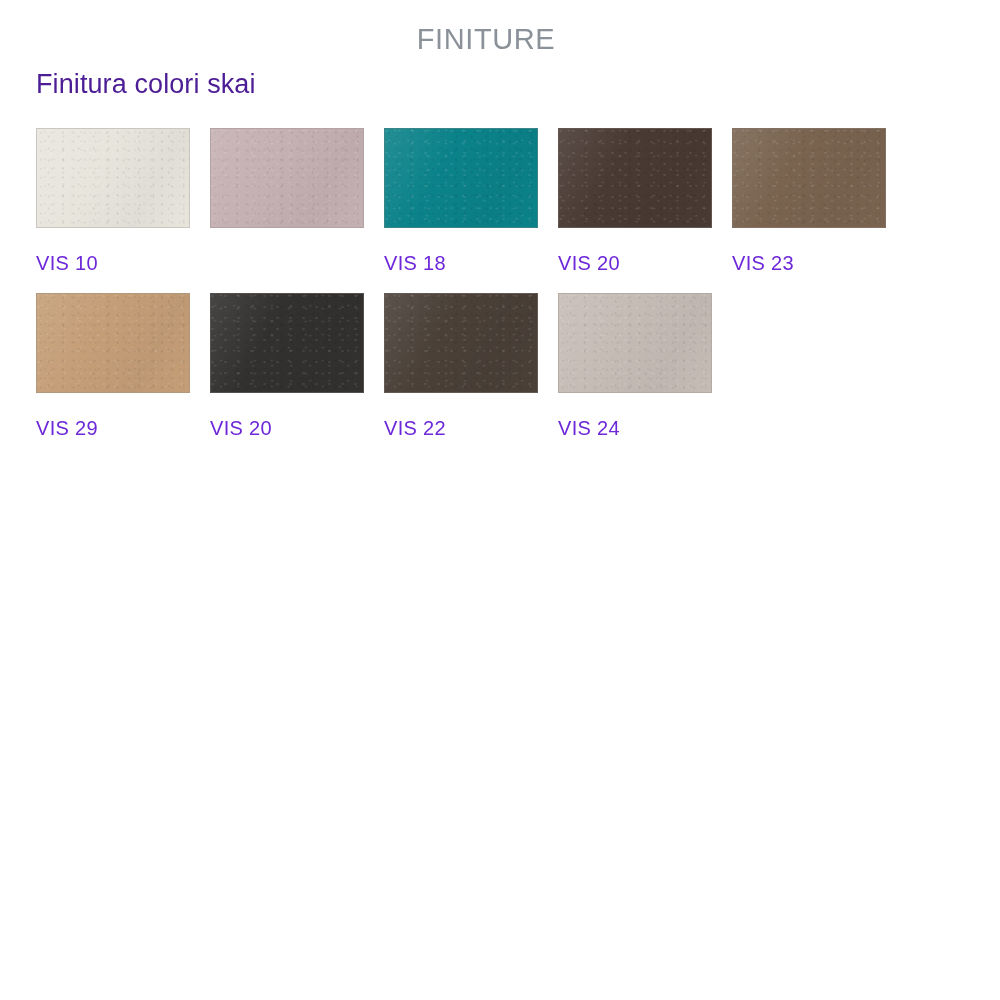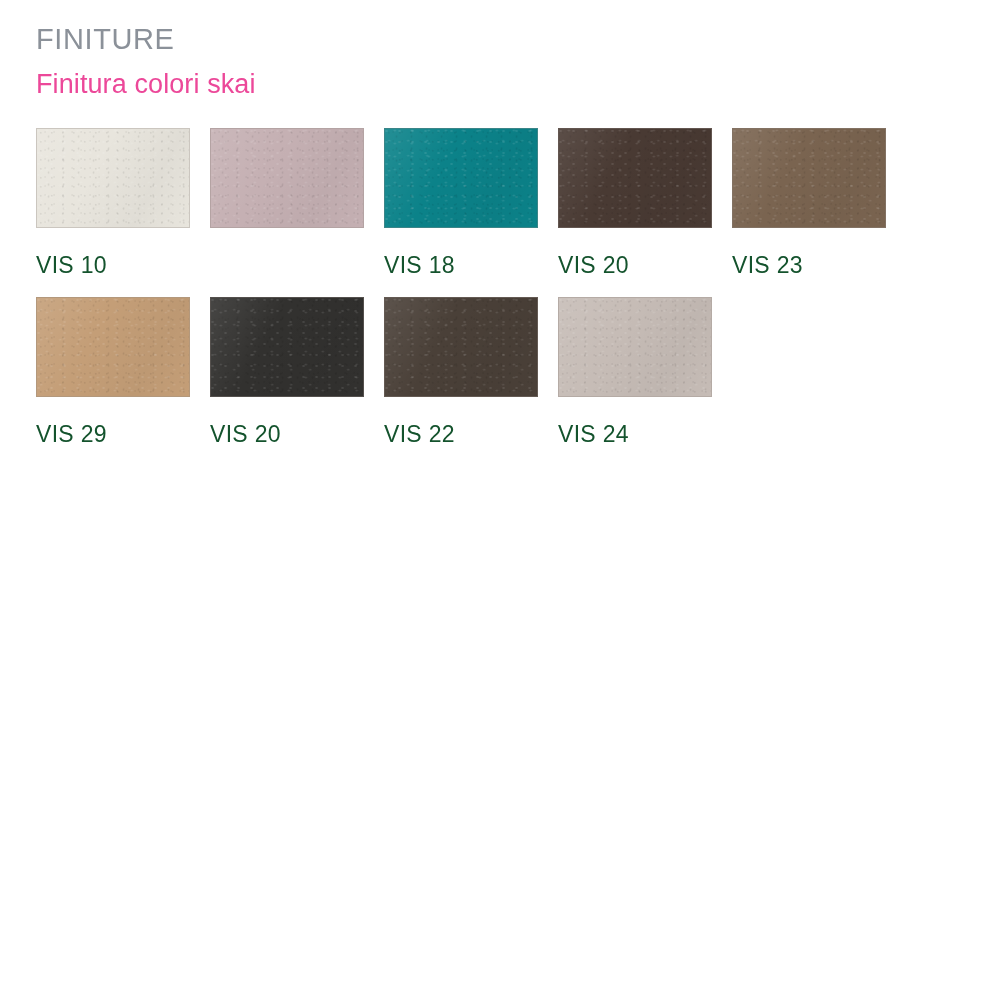--- a/index.html
+++ b/index.html
@@ -30,26 +30,27 @@
     width: 900px;
   }
   .title {
     font-size: 29px;
     font-weight: 300;
     letter-spacing: 0.6px;
     color: #8b9199;
     line-height: 1.18;
     margin: 0;
     white-space: nowrap;
+    text-align: center;
   }
   .subtitle {
     font-size: 27px;
     font-weight: 300;
     letter-spacing: 0.1px;
-    color: #ec4899;
+    color: #4c1d95;
     line-height: 1.2;
     margin: 12px 0 0 0;
     white-space: nowrap;
   }
 
   
   .swatch-grid {
     position: absolute;
     left: 36px;
     top: 128px;
@@ -89,24 +90,24 @@
   .swatch-chip .sheen {
     position: absolute;
     inset: 0;
     background:
       linear-gradient(118deg, rgba(255,255,255,0.10) 0%, rgba(255,255,255,0.00) 38%,
                       rgba(0,0,0,0.035) 72%, rgba(0,0,0,0.00) 100%);
     pointer-events: none;
   }
   .swatch-label {
     margin-top: 24px;
-    font-size: 23px;
+    font-size: 20px;
     font-weight: 300;
     letter-spacing: 0.3px;
-    color: #14532d;
+    color: #6d28d9;
     white-space: nowrap;
   }
 </style>
 </head>
 <body>
 
 <div class="page">
 
   <div class="heading-block">
     <h1 class="title">FINITURE</h1>

